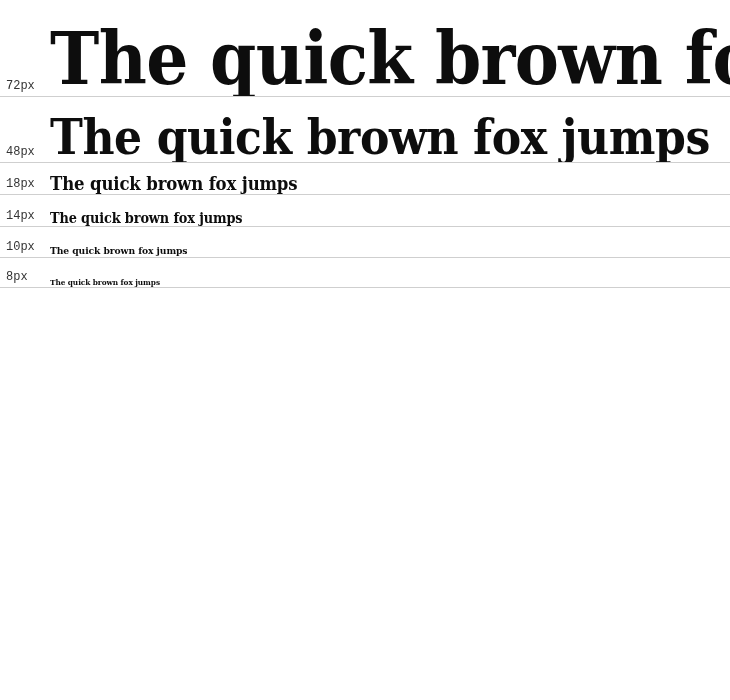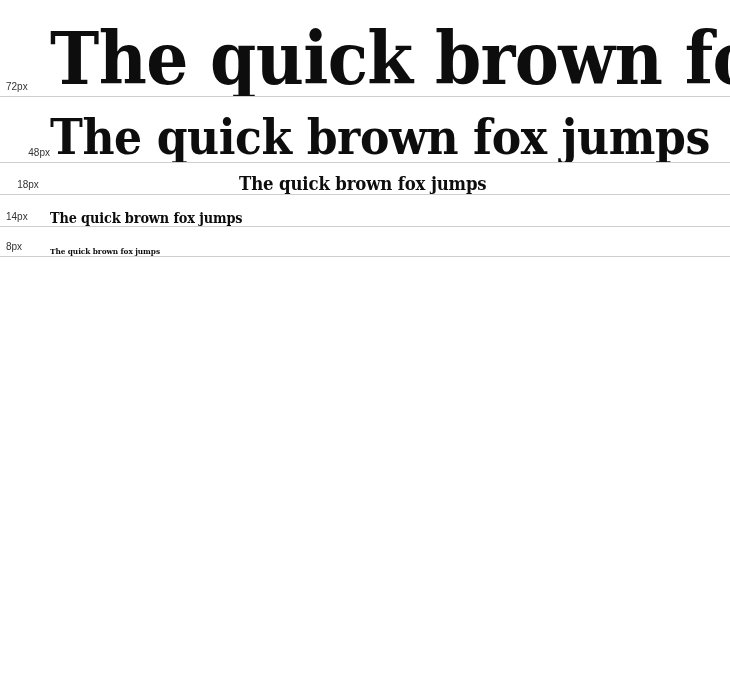--- a/index.html
+++ b/index.html
@@ -19,22 +19,22 @@
     border-collapse: collapse;
     table-layout: fixed;
   }
   #preview-table tr.size-row {
     border-bottom: 1px solid #cfcfcf;
   }
   td.size-label {
     width: 44px;
     vertical-align: bottom;
     padding: 0 0 4px 6px;
-    font-family: Liberation Sans, sans-serif;
-    font-size: 10px;
+    font-family: Liberation Mono, monospace;
+    font-size: 12px;
     color: #333333;
     white-space: nowrap;
     line-height: 1;
   }
   td.sample-cell {
     vertical-align: bottom;
     padding: 0;
     overflow: hidden;
     white-space: nowrap;
   }
@@ -67,36 +67,42 @@
 <body>
 
 <table id="preview-table">
   <tbody>
     <tr class="size-row" style="height:96px;">
       <td class="size-label">72px</td>
       <td class="sample-cell">
         <span class="sample-text s72">The quick brown fox jumps</span>
       </td>
     </tr>
-    <tr class="size-row" style="height:66px;text-align:right;">
+    <tr class="size-row" style="height:66px;">
       <td class="size-label">48px</td>
       <td class="sample-cell">
         <span class="sample-text s48">The quick brown fox jumps</span>
       </td>
     </tr>
-    <tr class="size-row" style="height:32px;text-align:center;">
+    <tr class="size-row" style="height:32px;">
       <td class="size-label">18px</td>
       <td class="sample-cell">
         <span class="sample-text s18">The quick brown fox jumps</span>
       </td>
     </tr>
     <tr class="size-row" style="height:32px;margin-left:29px;">
       <td class="size-label">14px</td>
       <td class="sample-cell">
         <span class="sample-text s14">The quick brown fox jumps</span>
+      </td>
+    </tr>
+    <tr class="size-row" style="height:31px;">
+      <td class="size-label">10px</td>
+      <td class="sample-cell">
+        <span class="sample-text s10">The quick brown fox jumps</span>
       </td>
     </tr>
     <tr class="size-row" style="height:30px;">
       <td class="size-label">8px</td>
       <td class="sample-cell">
         <span class="sample-text s8">The quick brown fox jumps</span>
       </td>
     </tr>
   </tbody>
 </table>

